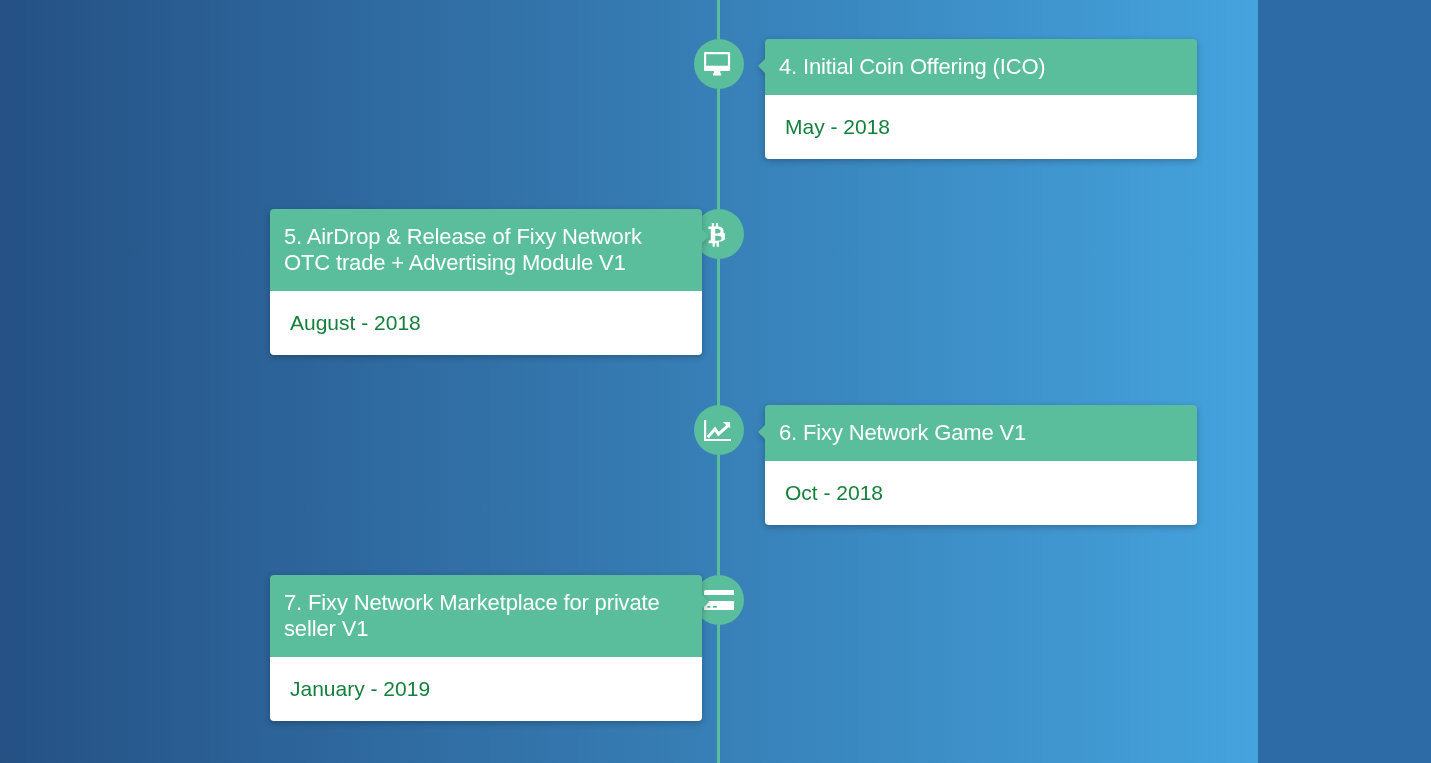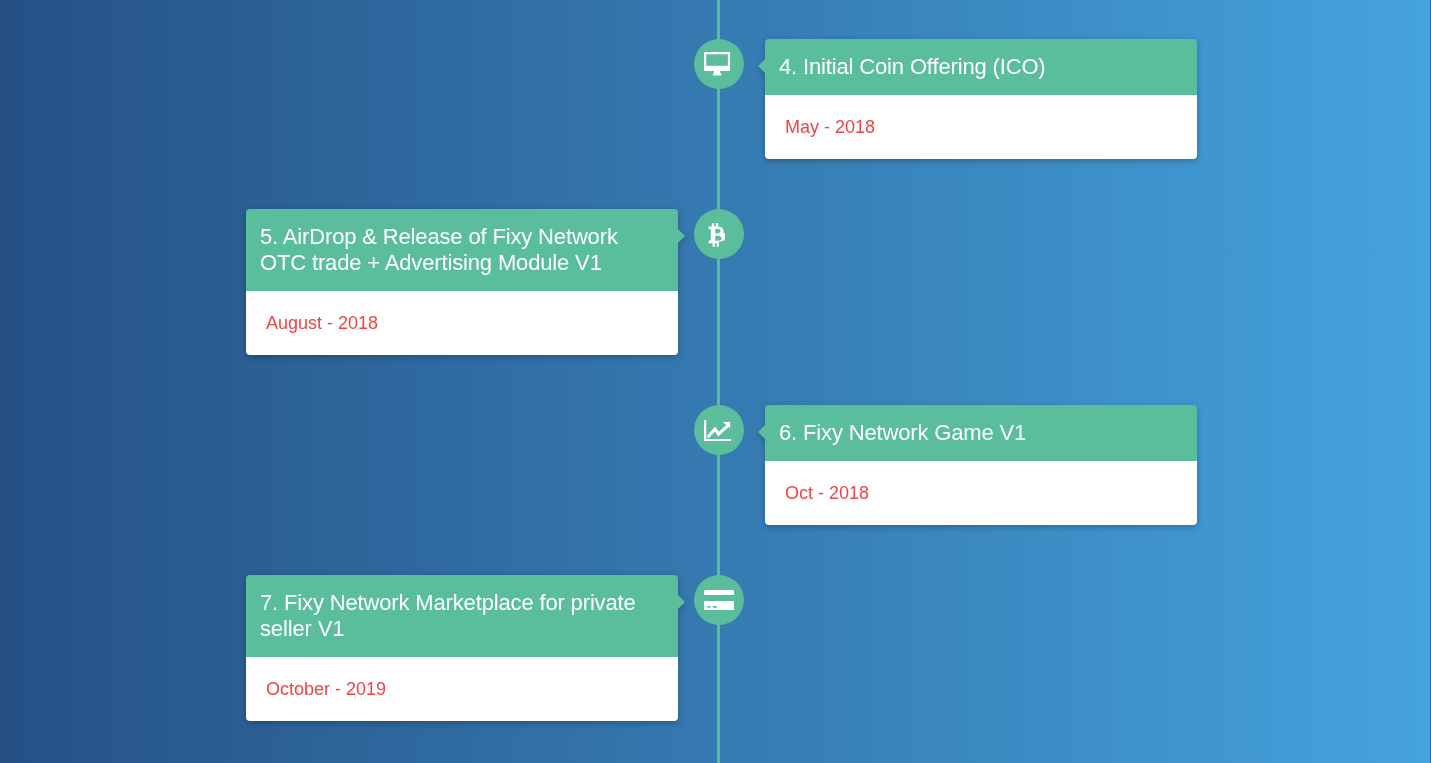--- a/index.html
+++ b/index.html
@@ -2,36 +2,36 @@
 <html><head>
 <meta charset="utf-8">
 <title>Fixy Network Roadmap Timeline</title>
 <style>
   html,body{margin:0;padding:0;}
   body{
     width:1431px;height:763px;overflow:hidden;
     font-family:"Liberation Sans", sans-serif;
     background:#2c6ba5;
   }
-  .stage{position:relative;width:1430px;height:763px;overflow:hidden;
+  .stage{position:relative;width:1258px;height:763px;overflow:hidden;
     background:linear-gradient(90deg,#255185 0%, #45a3dd 100%);}
 
   .spine{position:absolute;left:717.1px;top:0;width:3.3px;height:763px;background:#5abd9c;}
 
   .node{position:absolute;left:694px;width:50px;height:50px;border-radius:50%;
         background:#5abd9c;display:flex;align-items:center;justify-content:center;}
   .node svg{display:block;fill:#fff;}
 
   .card{position:absolute;width:432px;filter:drop-shadow(0 2px 3px rgba(0,0,0,0.25));}
   .card .hd{background:#5abd9c;color:#fff;font-size:22px;line-height:26px;letter-spacing:-0.15px;
             padding:15px 14px 15px 14px;border-radius:4px 4px 0 0;box-sizing:border-box;position:relative;}
-  .card .bd{background:#fff;color:#ef4444;font-size:18px;line-height:20px;
+  .card .bd{background:#fff;color:#15803d;font-size:21px;line-height:20px;
             padding:22px 0 22px 20px;border-radius:0 0 4px 4px;box-sizing:border-box;}
   .card.right{left:765px;}
-  .card.left{left:230px;padding-left:16px;}
+  .card.left{left:254px;padding-left:16px;}
 
   .nub{position:absolute;width:0;height:0;top:19.5px;}
   .card.right .nub{left:-7px;border-top:7px solid transparent;border-bottom:7px solid transparent;
                    border-right:7px solid #5abd9c;}
   .card.left .nub{right:-7px;border-top:7px solid transparent;border-bottom:7px solid transparent;
                   border-left:7px solid #5abd9c;}
 
   
   .ic-desktop{width:26.1px;height:23.5px;margin:0 3px 0 0;}
   .ic-bitcoin{width:16.4px;height:25.4px;margin:1px 5px 0 0;}
@@ -92,16 +92,16 @@
     <svg class="ic-card" viewBox="0 0 304 207">
       <path d="M16 0h272a16 16 0 0 1 16 16v35H0V16A16 16 0 0 1 16 0z"></path>
       <path d="M0 110h304v81a16 16 0 0 1-16 16H16a16 16 0 0 1-16-16v-81zm40 51a8 8 0 0 0 0 16h17a8 8 0 0 0 0-16H40zm55 0a8 8 0 0 0 0 16h29a8 8 0 0 0 0-16H95z"></path>
     </svg>
   </div>
   <div class="card left" style="top: 575px;">
     <div class="hd">
       <div class="nub"></div>
       <span>7. Fixy Network Marketplace for private seller V1</span>
     </div>
-    <div class="bd">October - 2019</div>
+    <div class="bd">January - 2019</div>
   </div>
 
 </div>
 
 </body></html>

